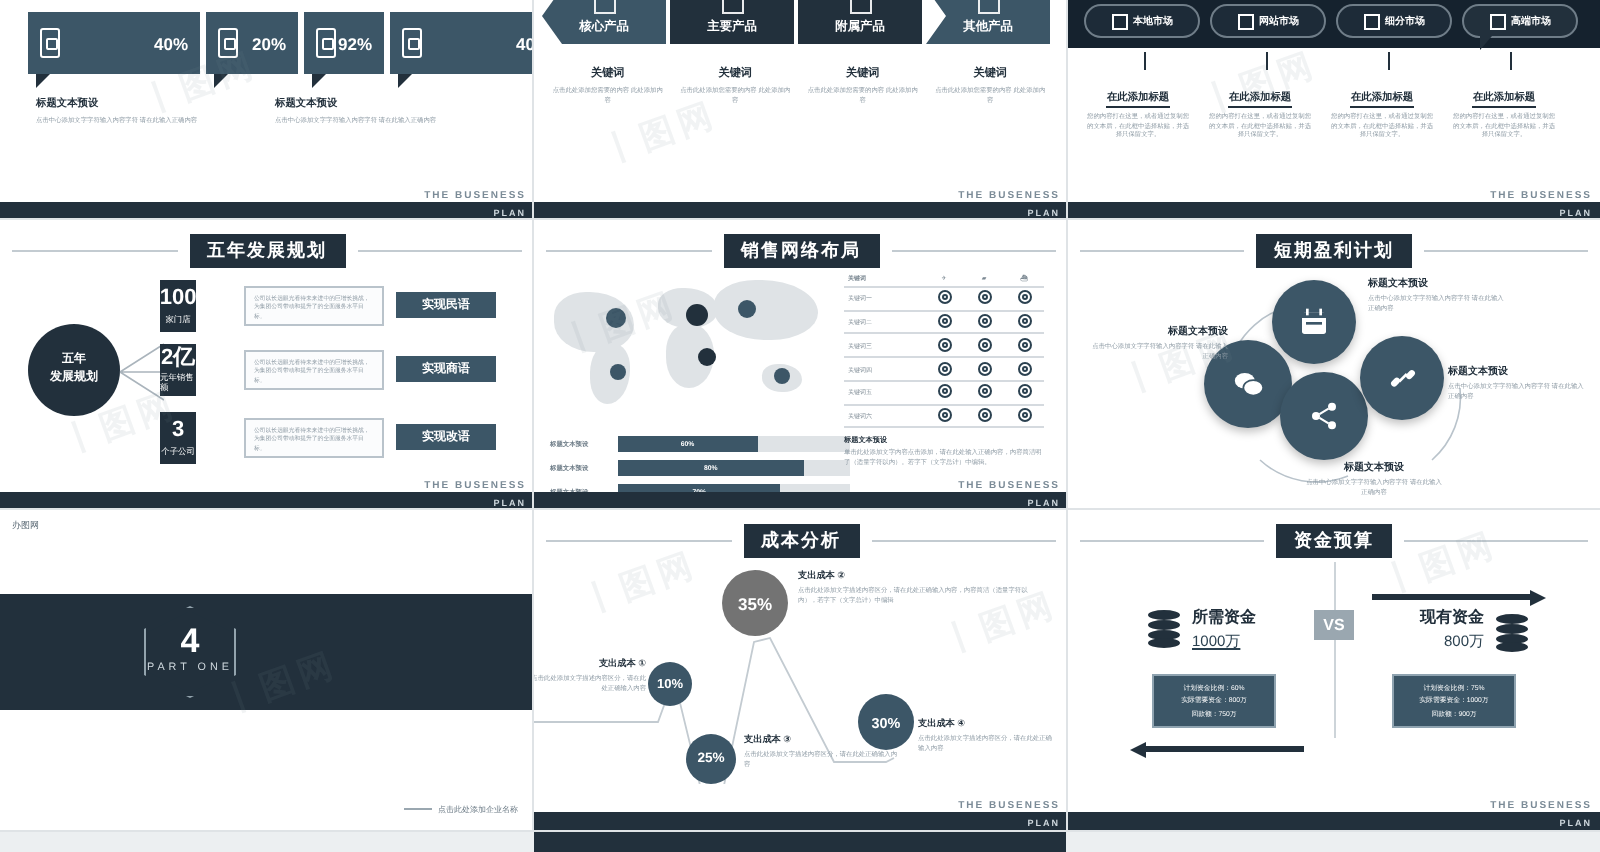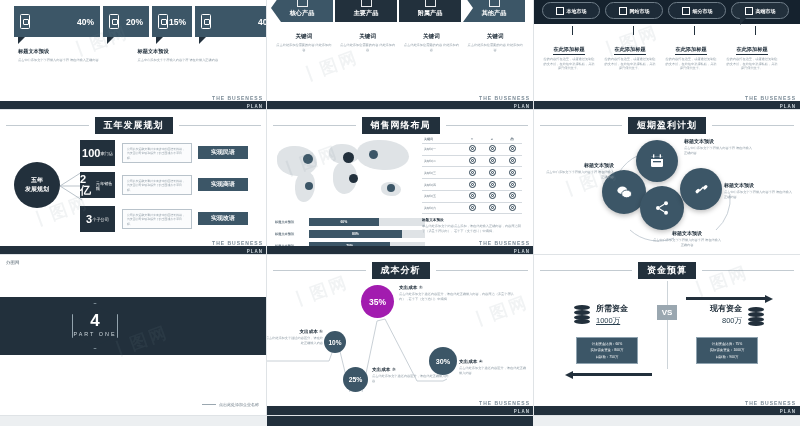--- a/index.html
+++ b/index.html
@@ -71,22 +71,22 @@
   .stem i{display:block;width:1px;height:9px;background:#22303c;}
   .s3-texts{position:absolute;top:37px;left:8px;display:flex;}
   .s3-col{width:54px;margin-right:7px;text-align:center;}
   .s3-col .h{font-size:5.2px;font-weight:bold;color:#22303c;margin-bottom:2px;
              border-bottom:1px solid #22303c;padding-bottom:1px;display:inline-block;}
 
   
   .fy-circle{position:absolute;left:14px;top:52px;width:46px;height:46px;border-radius:50%;
              background:#22303c;color:#fff;display:flex;flex-direction:column;align-items:center;
              justify-content:center;font-size:6px;font-weight:bold;line-height:1.5;}
-  .numbox{position:absolute;left:80px;width:35px;height:26px;background:#22303c;color:#fff;
-          display:flex;flex-direction:row;align-items:center;justify-content:center;}
+  .numbox{position:absolute;left:80px;width:18px;height:26px;background:#22303c;color:#fff;
+          display:flex;flex-direction:column;align-items:center;justify-content:center;}
   .numbox .n{font-size:11px;font-weight:bold;line-height:1;}
   .numbox .u{font-size:4.2px;margin-top:1.5px;}
   .descbox{position:absolute;left:122px;width:70px;height:20px;border:1px solid #b9c3cb;
            background:#fbfcfd;font-size:2.9px;color:#8d9aa4;padding:3px 4px;box-sizing:border-box;
            line-height:1.5;}
   .goalbox{position:absolute;left:198px;width:50px;height:13px;background:#3c5667;color:#fff;
            font-size:6px;font-weight:bold;display:flex;align-items:center;justify-content:center;}
   .connector{position:absolute;left:60px;top:60px;width:22px;height:32px;}
 
   
@@ -133,21 +133,21 @@
           margin-top:2px;}
   .s7-txt{margin-left:12px;border-left:1px solid #5c6e7b;padding-left:14px;}
   .s7-txt .cn{color:#fff;font-size:15px;font-weight:bold;letter-spacing:1px;}
   .s7-txt .en{color:#e3e9ed;font-size:7.5px;letter-spacing:.8px;margin-top:3px;}
   .s7-foot{position:absolute;right:8px;bottom:8px;font-size:4px;color:#6b7a85;}
   .s7-foot:before{content:"";display:inline-block;width:14px;height:1px;background:#9aa7b0;
                   vertical-align:middle;margin-right:3px;}
   .banner{position:absolute;left:6px;top:5px;font-size:4.5px;color:#5b6a75;}
 
   
-  .costc{position:absolute;border-radius:50%;background:#a21caf;color:#fff;display:flex;
+  .costc{position:absolute;border-radius:50%;background:#737373;color:#fff;display:flex;
          align-items:center;justify-content:center;font-weight:bold;}
   .costc.lt{background:#3c5667;}
   .clab{position:absolute;width:78px;}
   .clab .h{font-size:4.6px;font-weight:bold;color:#22303c;margin-bottom:2px;}
 
   
   .coin{width:16px;height:19px;position:relative;flex:0 0 auto;}
   .coin i{position:absolute;left:0;width:16px;height:5px;border-radius:50%;background:#22303c;}
   .vs{position:absolute;left:50%;top:50px;transform:translateX(-50%);width:20px;height:15px;
       background:#9aa7b0;color:#fff;font-size:8px;font-weight:bold;display:flex;
@@ -179,21 +179,21 @@
           <div class="rb" style="width:86px">
             <span class="phone"></span>
             <span class="pct">40%</span>
           </div>
           <div class="rb" style="width:46px">
             <span class="phone"></span>
             <span class="pct">20%</span>
           </div>
           <div class="rb" style="width:40px">
             <span class="phone"></span>
-            <span class="pct">15%</span>
+            <span class="pct">92%</span>
           </div>
           <div class="rb" style="width:86px">
             <span class="phone"></span>
             <span class="pct">40%</span>
           </div>
         </div>
         <div class="s1-texts">
           <div class="s1-col">
             <div class="h">标题文本预设</div>
             <div class="sm">点击中心添加文字字符输入内容字符 请在此输入正确内容</div>

